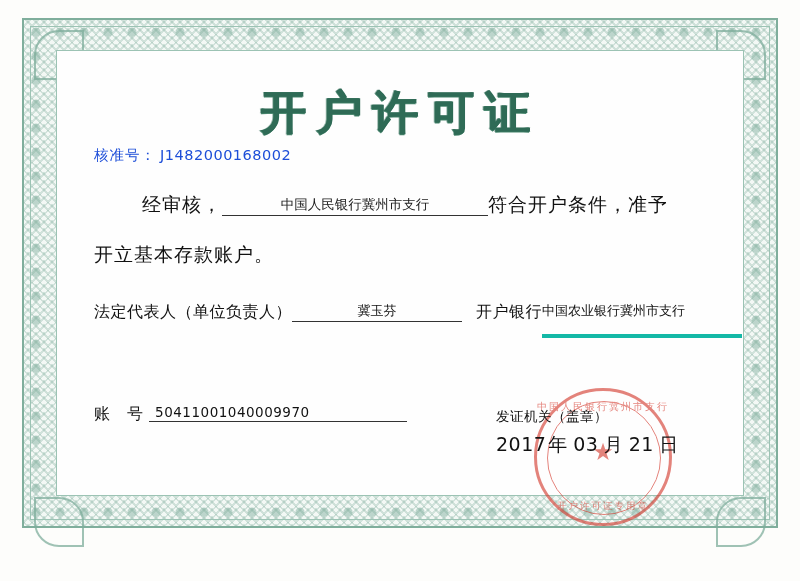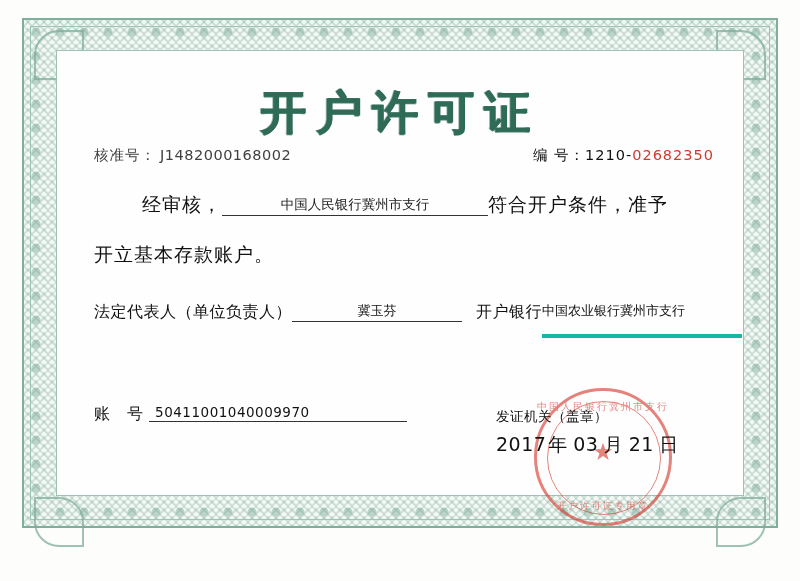--- a/index.html
+++ b/index.html
@@ -100,21 +100,21 @@
       1px 0 0 #2f6b56,
       0 1px 0 #4d8a72,
       -1px 0 0 rgba(47,107,86,0.5);
   }
 
   .row-approval {
     position: absolute;
     left: 38px;
     top: 96px;
     font-size: 14.5px;
-    color: #404040;
+    color: #1d4ed8;
     font-family: "DejaVu Sans", sans-serif;
   }
   .row-approval .label { letter-spacing: 1px; }
   .row-approval .value { margin-left: 4px; letter-spacing: 0.5px; }
 
   .row-serial {
     position: absolute;
     right: 30px;
     top: 96px;
     font-size: 14.5px;
@@ -297,23 +297,20 @@
   <div class="border-inner-mask"></div>
 
   <div class="content">
 
     <div class="title">开户许可证</div>
 
     <div class="row-approval">
       <span class="label">核准号：</span><span class="value">J1482000168002</span>
     </div>
 
-    <div class="row-serial">
-      <span class="prefix">编 号：1210-</span><span class="num-red">02682350</span>
-    </div>
 
     <div class="para1">
       <span>经审核，</span><span class="fill">中国人民银行冀州市支行</span><span>符合开户条件，准予</span>
     </div>
 
     <div class="para2">开立基本存款账户。</div>
 
     <div class="row-legal">
       <span class="lbl">法定代表人（单位负责人）</span><span class="fill-legal">冀玉芬</span><span class="lbl2">开户银行</span><span class="fill-bank">中国农业银行冀州市支行</span>
     </div>

